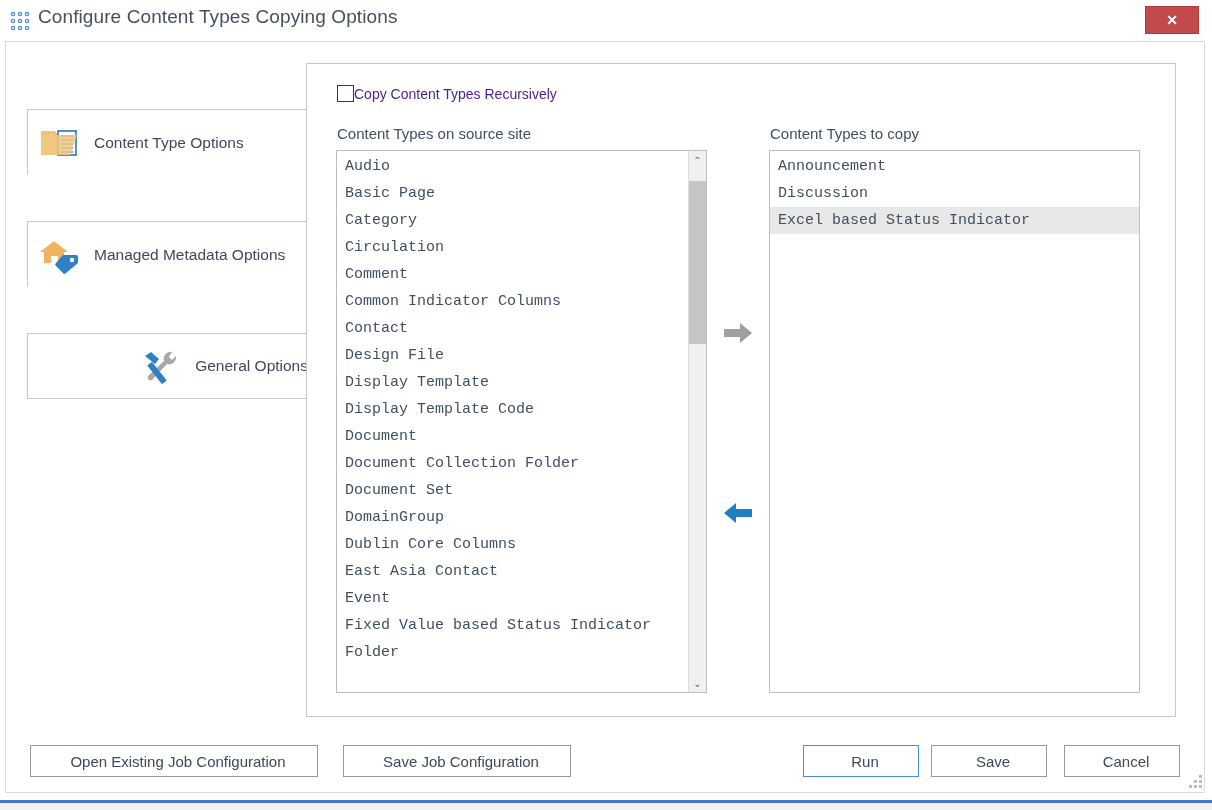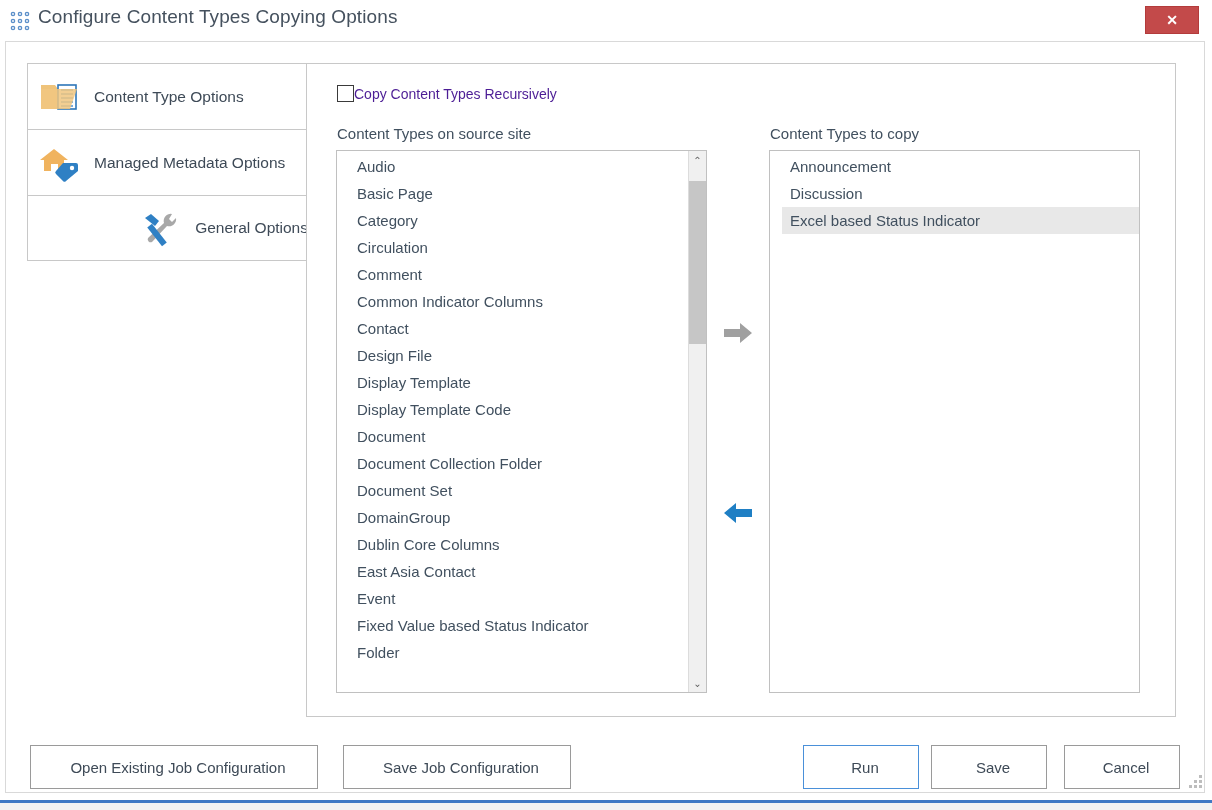--- a/index.html
+++ b/index.html
@@ -58,20 +58,21 @@
   .tab {
     position: relative;
     box-sizing: border-box;
     height: 66px;
     width: 282px;
     border: 1px solid #c8c8c8;
     border-bottom: none;
     background: #ffffff;
     display: flex; align-items: center;
     cursor: pointer;
+    margin-top: 46px;
   }
   .tab.last { border-bottom: 1px solid #c8c8c8; justify-content: flex-end; }
   .tab.selected {
     width: 279px;
     border-right: none;
     z-index: 5;
     background: #ffffff;
   }
   .tab .ticon {
     width: 44px; height: 40px;
@@ -123,23 +124,24 @@
     position: absolute;
     border: 1px solid #c0c0c0;
     background: #ffffff;
     box-sizing: border-box;
     overflow: hidden;
   }
   .list-left  { left: 336px; top: 150px; width: 371px; height: 543px; }
   .list-right { left: 769px; top: 150px; width: 371px; height: 543px; }
 
   .list-items {
-    position: absolute; left: 12px; top: 0;
+    position: absolute; left: 0; top: 0;
     right: 18px;
     padding-top: 2px;
+    font-family: Liberation Mono, monospace;
   }
   .list-right .list-items { right: 0; }
 
   .li {
     height: 27px; line-height: 27px;
     padding-left: 8px;
     font-size: 15px; color: #41505f;
     white-space: nowrap;
     cursor: default;
   }
@@ -183,21 +185,21 @@
   .btn {
     position: absolute;
     box-sizing: border-box;
     border: 1px solid #9a9a9a;
     background: #ffffff;
     color: #3e4a57;
     font-size: 15px;
     font-family: "Liberation Sans", sans-serif;
     display: flex; align-items: center; justify-content: center;
     cursor: pointer;
-    height: 44px;
+    height: 32px;
     padding-left: 8px;
   }
   .btn.focusring { border: 1px solid #4a90d9; }
   .btn-open   { left: 30px;  top: 745px; width: 288px; }
   .btn-savejob{ left: 343px; top: 745px; width: 228px; }
   .btn-run    { left: 797px; top: 745px; width: 116px; margin-left: 6px; }
   .btn-save   { left: 931px; top: 745px; width: 116px; }
   .btn-cancel { left: 1064px;top: 745px; width: 116px; }
 
   

